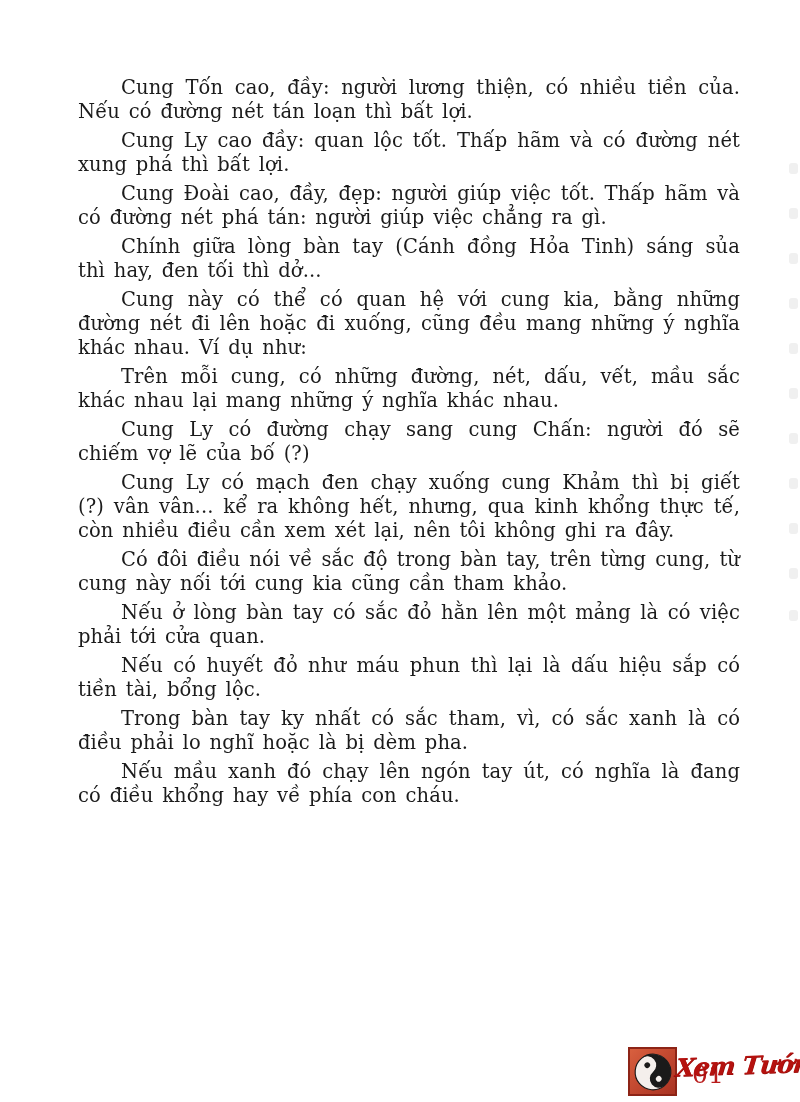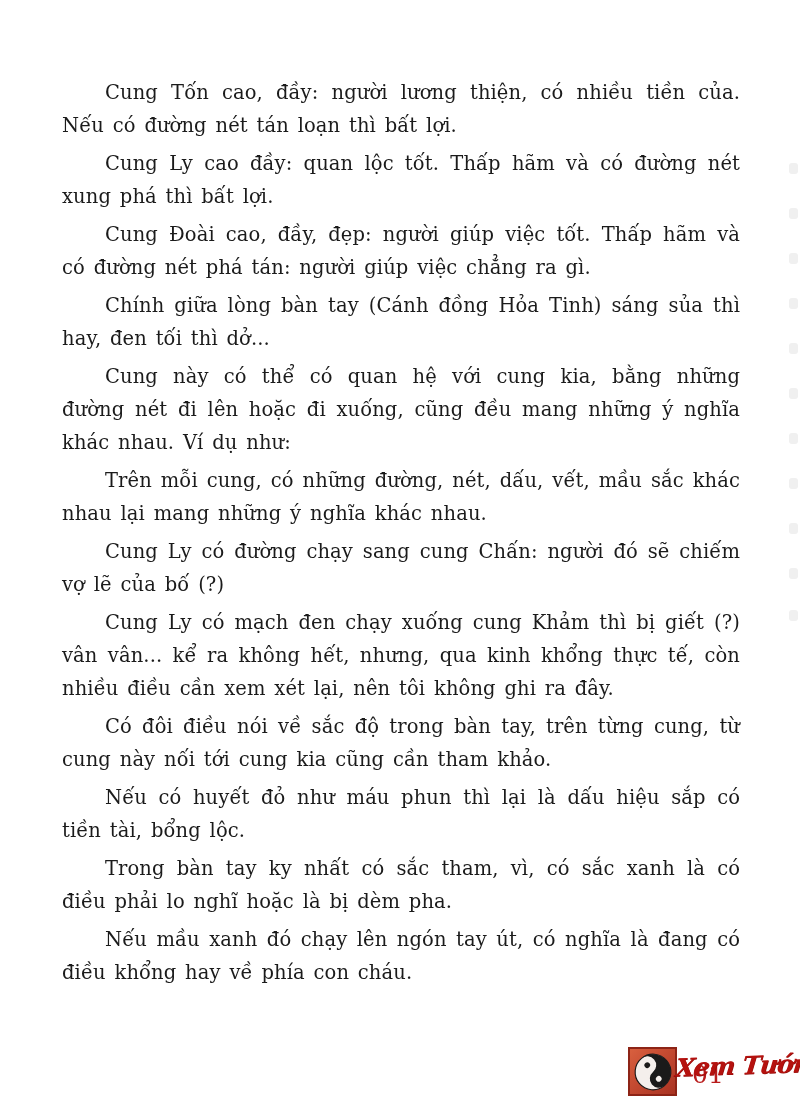--- a/index.html
+++ b/index.html
@@ -16,23 +16,23 @@
     font-family: "DejaVu Serif", "Liberation Serif", serif;
     color: #1b1b1b;
   }
   .text-block {
     position: absolute;
     left: 62px;
     top: 76px;
     width: 678px;
   }
   .text-block p.para {
-    margin: 0 0 5px 0;
+    margin: 0 0 5px 16px;
     font-size: 19.5px;
-    line-height: 33px;
+    line-height: 24px;
     text-align: justify;
     text-indent: 43px;
     word-spacing: 2.5px;
     letter-spacing: 0.1px;
     color: #1b1b1b;
   }
   
   .edge-marks i {
     position: absolute;
     right: 2px;
@@ -101,20 +101,21 @@
   <div class="text-block">
       <p class="para">Cung Tốn cao, đầy: người lương thiện, có nhiều tiền của. Nếu có đường nét tán loạn thì bất lợi.</p>
       <p class="para">Cung Ly cao đầy: quan lộc tốt. Thấp hãm và có đường nét xung phá thì bất lợi.</p>
       <p class="para">Cung Đoài cao, đầy, đẹp: người giúp việc tốt. Thấp hãm và có đường nét phá tán: người giúp việc chẳng ra gì.</p>
       <p class="para">Chính giữa lòng bàn tay (Cánh đồng Hỏa Tinh) sáng sủa thì hay, đen tối thì dở...</p>
       <p class="para">Cung này có thể có quan hệ với cung kia, bằng những đường nét đi lên hoặc đi xuống, cũng đều mang những ý nghĩa khác nhau. Ví dụ như:</p>
       <p class="para">Trên mỗi cung, có những đường, nét, dấu, vết, mầu sắc khác nhau lại mang những ý nghĩa khác nhau.</p>
       <p class="para">Cung Ly có đường chạy sang cung Chấn: người đó sẽ chiếm vợ lẽ của bố (?)</p>
       <p class="para">Cung Ly có mạch đen chạy xuống cung Khảm thì bị giết (?) vân vân... kể ra không hết, nhưng, qua kinh khổng thực tế, còn nhiều điều cần xem xét lại, nên tôi không ghi ra đây.</p>
       <p class="para">Có đôi điều nói về sắc độ trong bàn tay, trên từng cung, từ cung này nối tới cung kia cũng cần tham khảo.</p>
+      <p class="para">Nếu ở lòng bàn tay có sắc đỏ hằn lên một mảng là có việc phải tới cửa quan.</p>
       <p class="para">Nếu có huyết đỏ như máu phun thì lại là dấu hiệu sắp có tiền tài, bổng lộc.</p>
       <p class="para">Trong bàn tay ky nhất có sắc tham, vì, có sắc xanh là có điều phải lo nghĩ hoặc là bị dèm pha.</p>
       <p class="para">Nếu mầu xanh đó chạy lên ngón tay út, có nghĩa là đang có điều khổng hay về phía con cháu.</p>
     </div>
 
   <div class="edge-marks">
     <i style="top:163px"></i>
     <i style="top:208px"></i>
     <i style="top:253px"></i>
     <i style="top:298px"></i>

